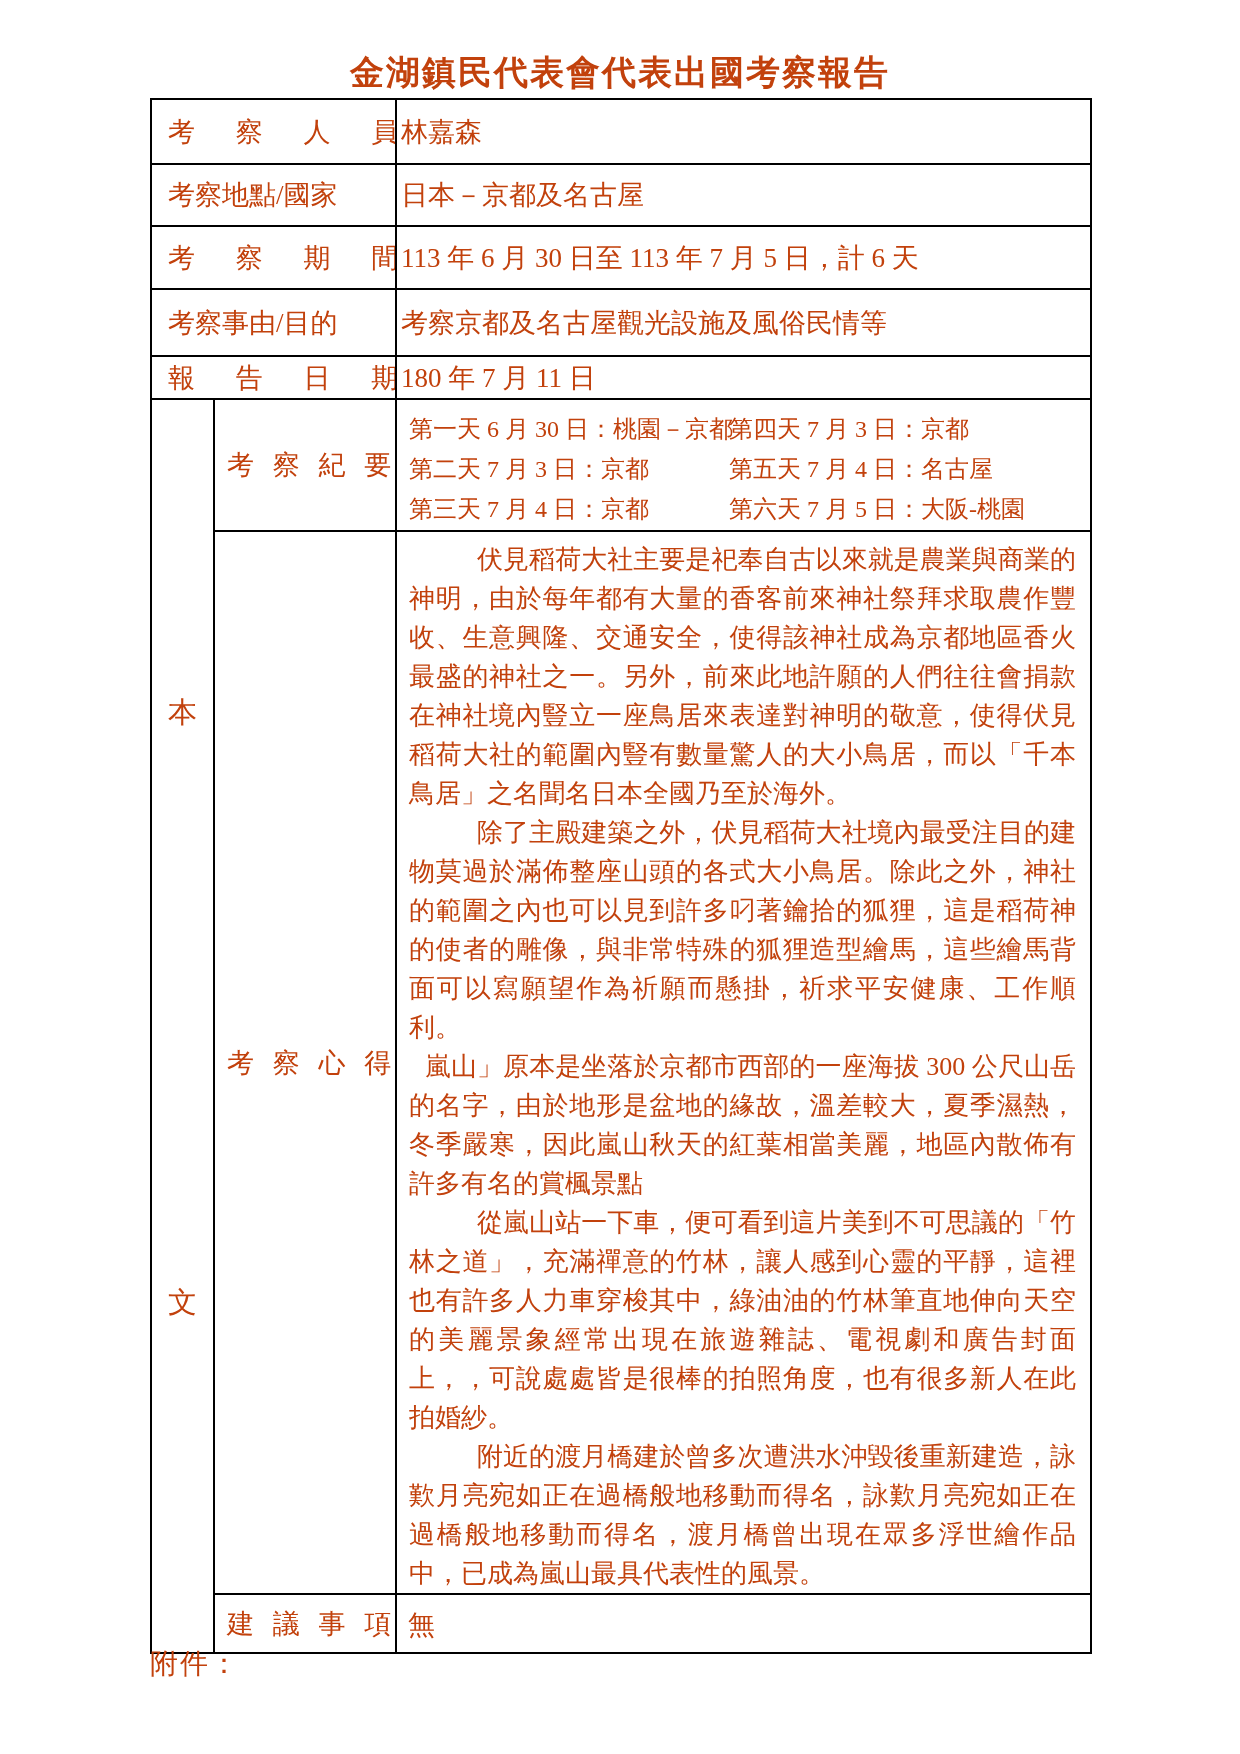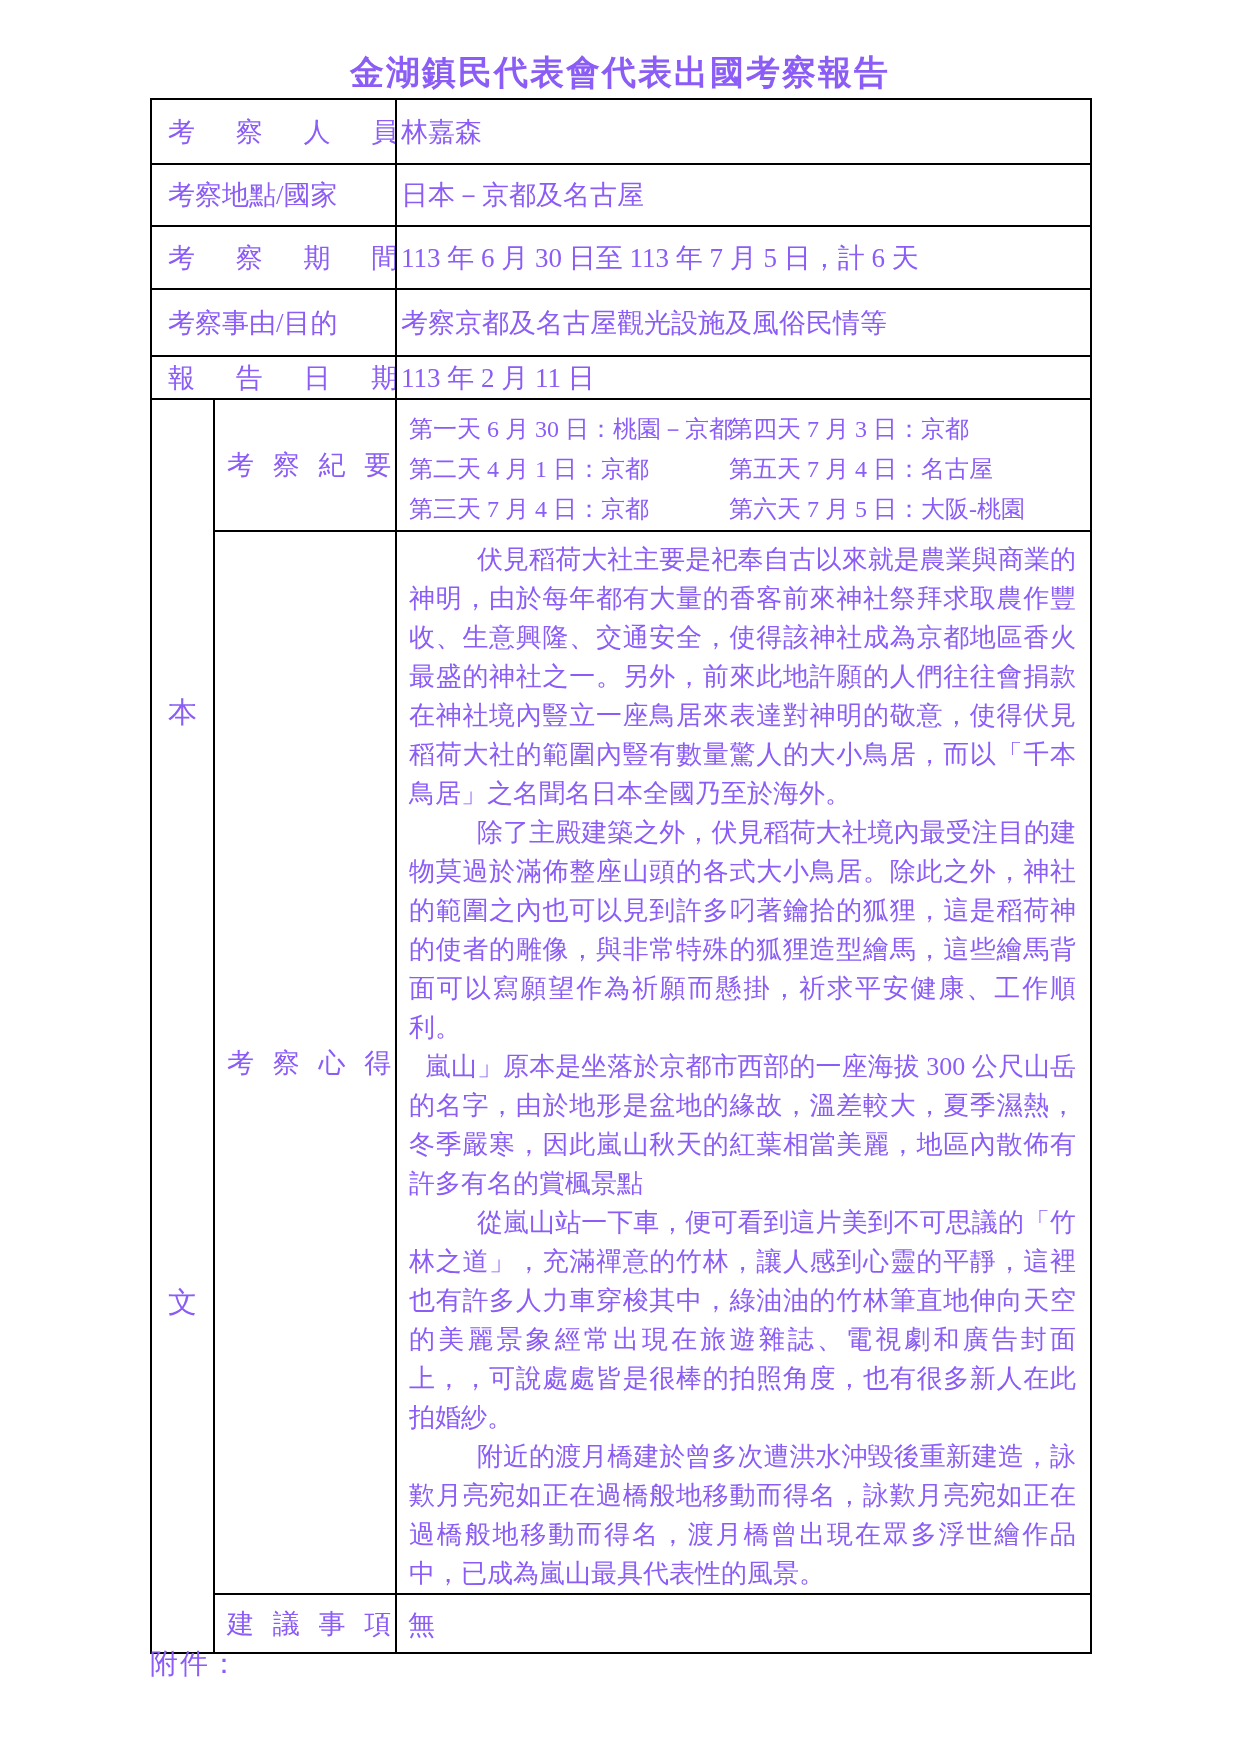--- a/index.html
+++ b/index.html
@@ -2,21 +2,21 @@
 <html><head>
 <meta charset="utf-8">
 <style>
   html, body { margin: 0; padding: 0; background: #e8e8e8; }
   .page {
     position: relative;
     width: 1240px;
     height: 1754px;
     margin: 0 auto;
     background: #ffffff;
-    color: #8b5cf6;
+    color: #c2410c;
     font-family: "Liberation Serif", "DejaVu Serif", serif;
     overflow: hidden;
   }
   .doc-title {
     position: absolute;
     top: 50px;
     left: 0;
     width: 100%;
     text-align: center;
     font-size: 34px;
@@ -125,36 +125,36 @@
       <td class="val">113 年 6 月 30 日至 113 年 7 月 5 日，計 6 天</td>
     </tr>
 
     <tr class="r4">
       <td colspan="2" class="lab">考察事由/目的</td>
       <td class="val">考察京都及名古屋觀光設施及風俗民情等</td>
     </tr>
 
     <tr class="r5">
       <td colspan="2" class="lab lab-wide">報 告 日 期</td>
-      <td class="val">113 年 2 月 11 日</td>
+      <td class="val">180 年 7 月 11 日</td>
     </tr>
 
     <tr class="r6">
       <td rowspan="3" class="side-cell">
         <div class="side-inner">
           <span>本</span>
           <span>文</span>
         </div>
       </td>
       <td class="lab lab-mid">考 察 紀 要</td>
       <td class="schedule-cell">
         <div class="schedule">
           <div>第一天 6 月 30 日：桃園－京都</div>
           <div>第四天 7 月 3 日：京都</div>
-          <div>第二天 4 月 1 日：京都</div>
+          <div>第二天 7 月 3 日：京都</div>
           <div>第五天 7 月 4 日：名古屋</div>
           <div>第三天 7 月 4 日：京都</div>
           <div>第六天 7 月 5 日：大阪-桃園</div>
         </div>
       </td>
     </tr>
 
     <tr class="r7">
       <td class="lab lab-mid">考 察 心 得</td>
       <td class="essay-cell">

